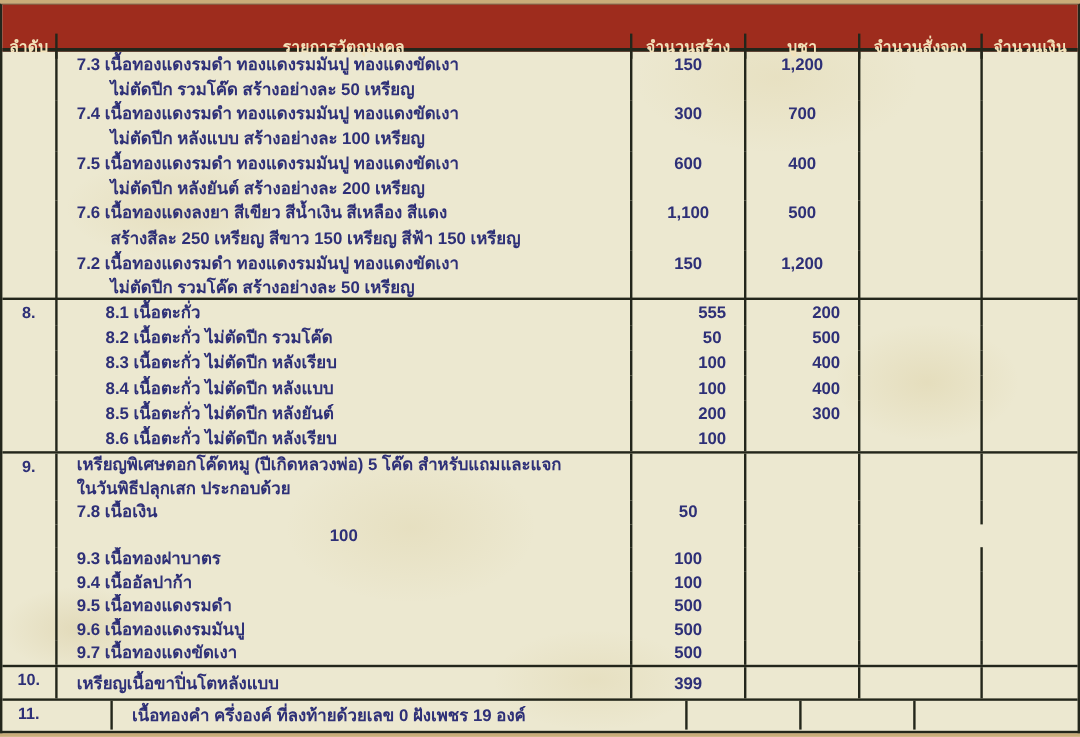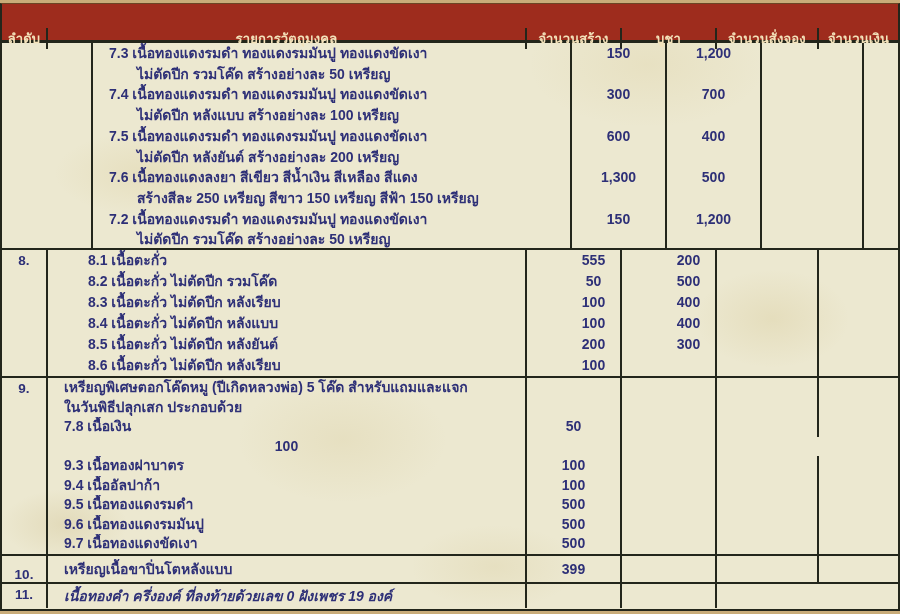--- a/index.html
+++ b/index.html
@@ -51,25 +51,25 @@
   .item > div{box-sizing:border-box;border-left:2px solid #23261b;}
   .desc{padding-left:0;color:#2e3077;font-weight:bold;font-size:14px;}
   .line{padding-left:16px;white-space:nowrap;overflow:hidden;}
   .line.cont{padding-left:44px;}   
   .line.cont0{padding-left:16px;}  
   .num{
     text-align:center;color:#2e3077;font-weight:bold;font-size:14px;
     overflow:hidden;
   }
   
-  .s0 .line,.s0 .num{line-height:20.7px;}  .s0{height:207px;padding-left:45px;}
+  .s0 .line,.s0 .num{line-height:20.7px;}  .s0{height:207px;}
   .s1 .line,.s1 .num{line-height:21px;padding-left:40px;}    .s1{height:128px;}
   .s2 .line,.s2 .num{line-height:19.55px;} .s2{height:178px;}
-  .s3 .line,.s3 .num{line-height:26px;}    .s3{height:28px;align-items:flex-end;}
-  .s4 .line,.s4 .num{line-height:24px;font-style:italic;}    .s4{height:26px;}
+  .s3 .line,.s3 .num{line-height:26px;}    .s3{height:28px;}
+  .s4 .line,.s4 .num{line-height:24px;}    .s4{height:26px;gap:46px;}
 </style>
 </head>
 <body>
 
 <div class="page">
   <div class="doc-table">
     <div class="hdr">
       <div>ลำดับ</div>
       <div>รายการวัตถุมงคล</div>
       <div>จำนวนสร้าง</div>
@@ -109,21 +109,21 @@
               <div class="num">600</div>
               <div class="num">400</div>
               <div class="num"></div>
               <div class="num"></div>
             </div>
             <div class="item">
               <div class="desc">
                 <div class="line">7.6 เนื้อทองแดงลงยา สีเขียว สีน้ำเงิน สีเหลือง สีแดง</div>
                 <div class="line cont">สร้างสีละ 250 เหรียญ สีขาว 150 เหรียญ สีฟ้า 150 เหรียญ</div>
               </div>
-              <div class="num">1,300</div>
+              <div class="num">1,100</div>
               <div class="num">500</div>
               <div class="num"></div>
               <div class="num"></div>
             </div>
             <div class="item">
               <div class="desc">
                 <div class="line">7.2 เนื้อทองแดงรมดำ ทองแดงรมมันปู ทองแดงขัดเงา</div>
                 <div class="line cont">ไม่ตัดปีก รวมโค๊ด สร้างอย่างละ 50 เหรียญ</div>
               </div>
               <div class="num">150</div>

